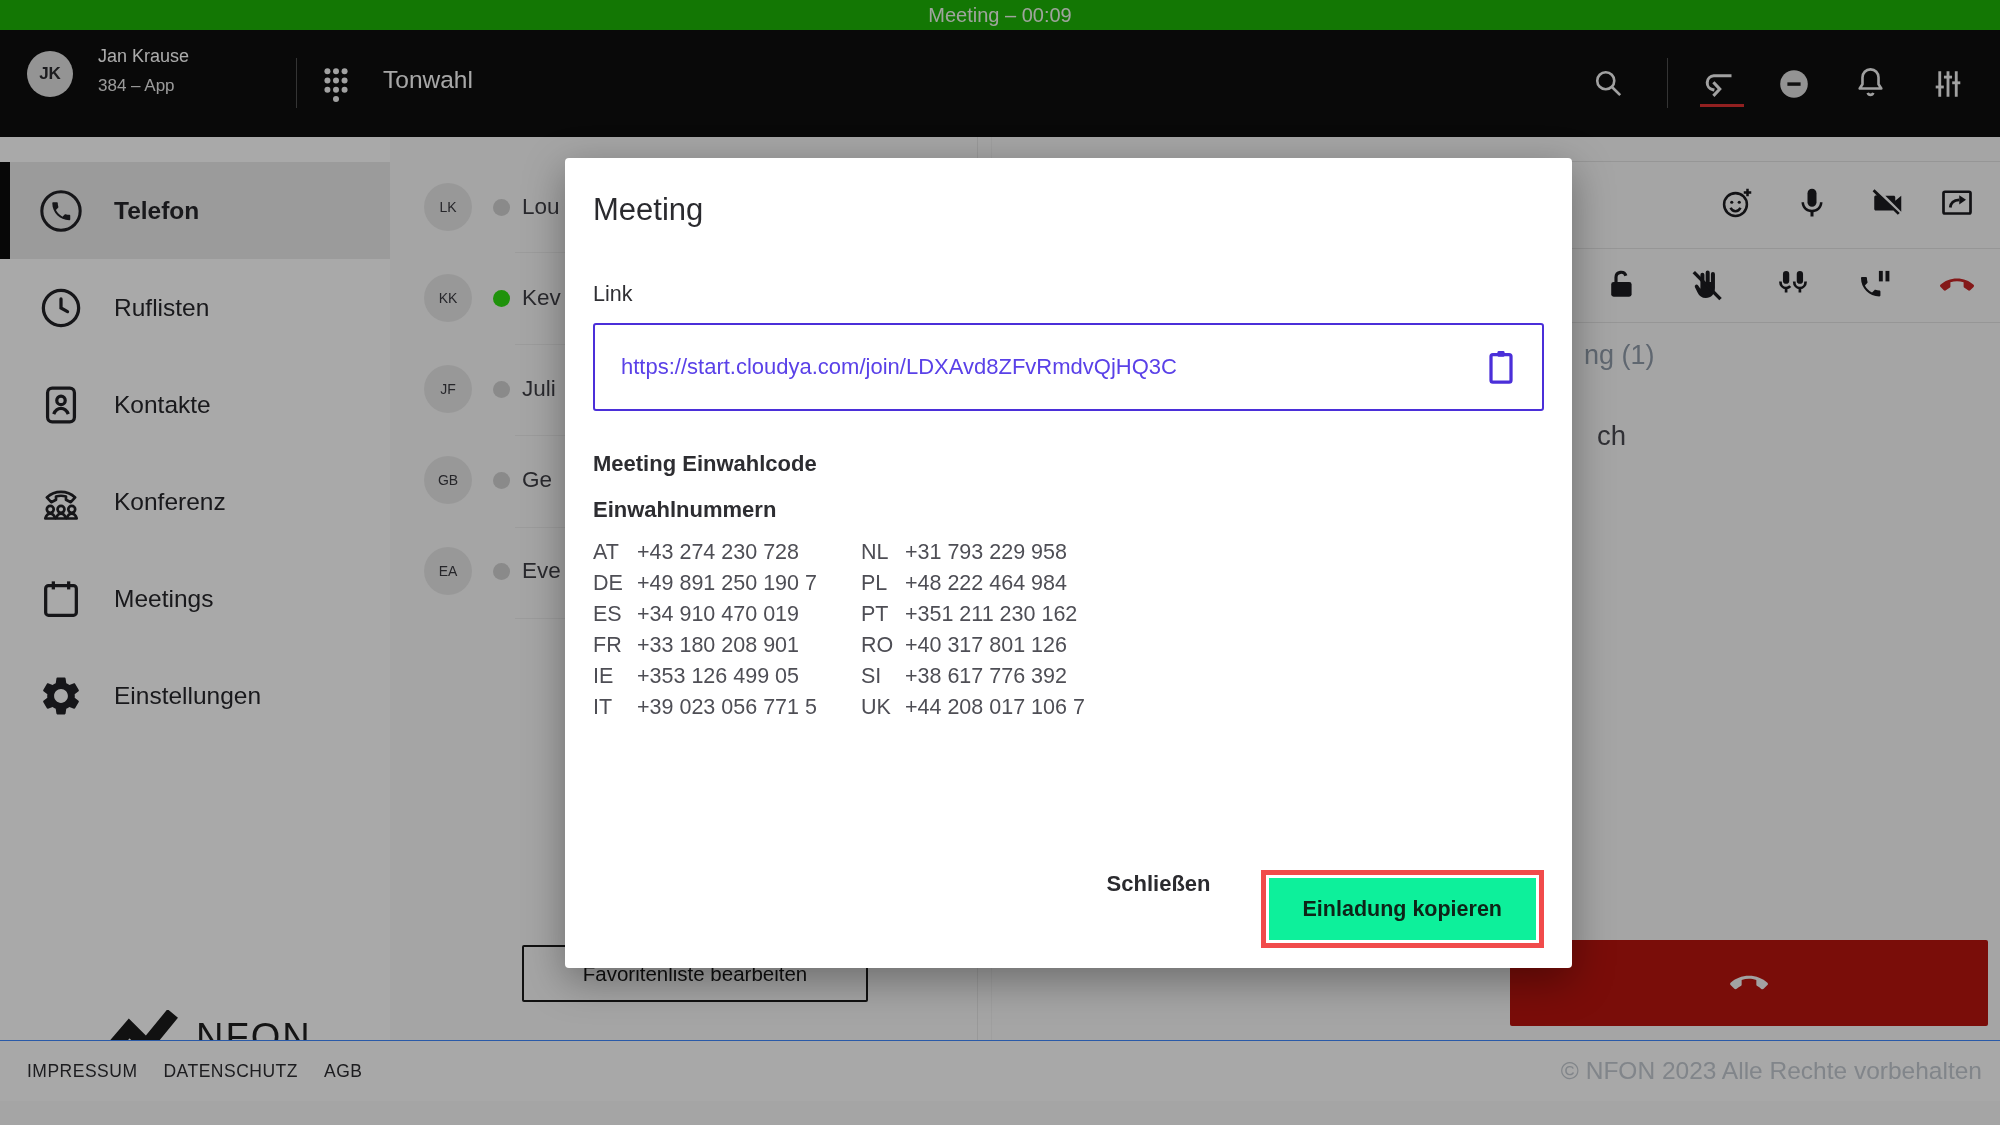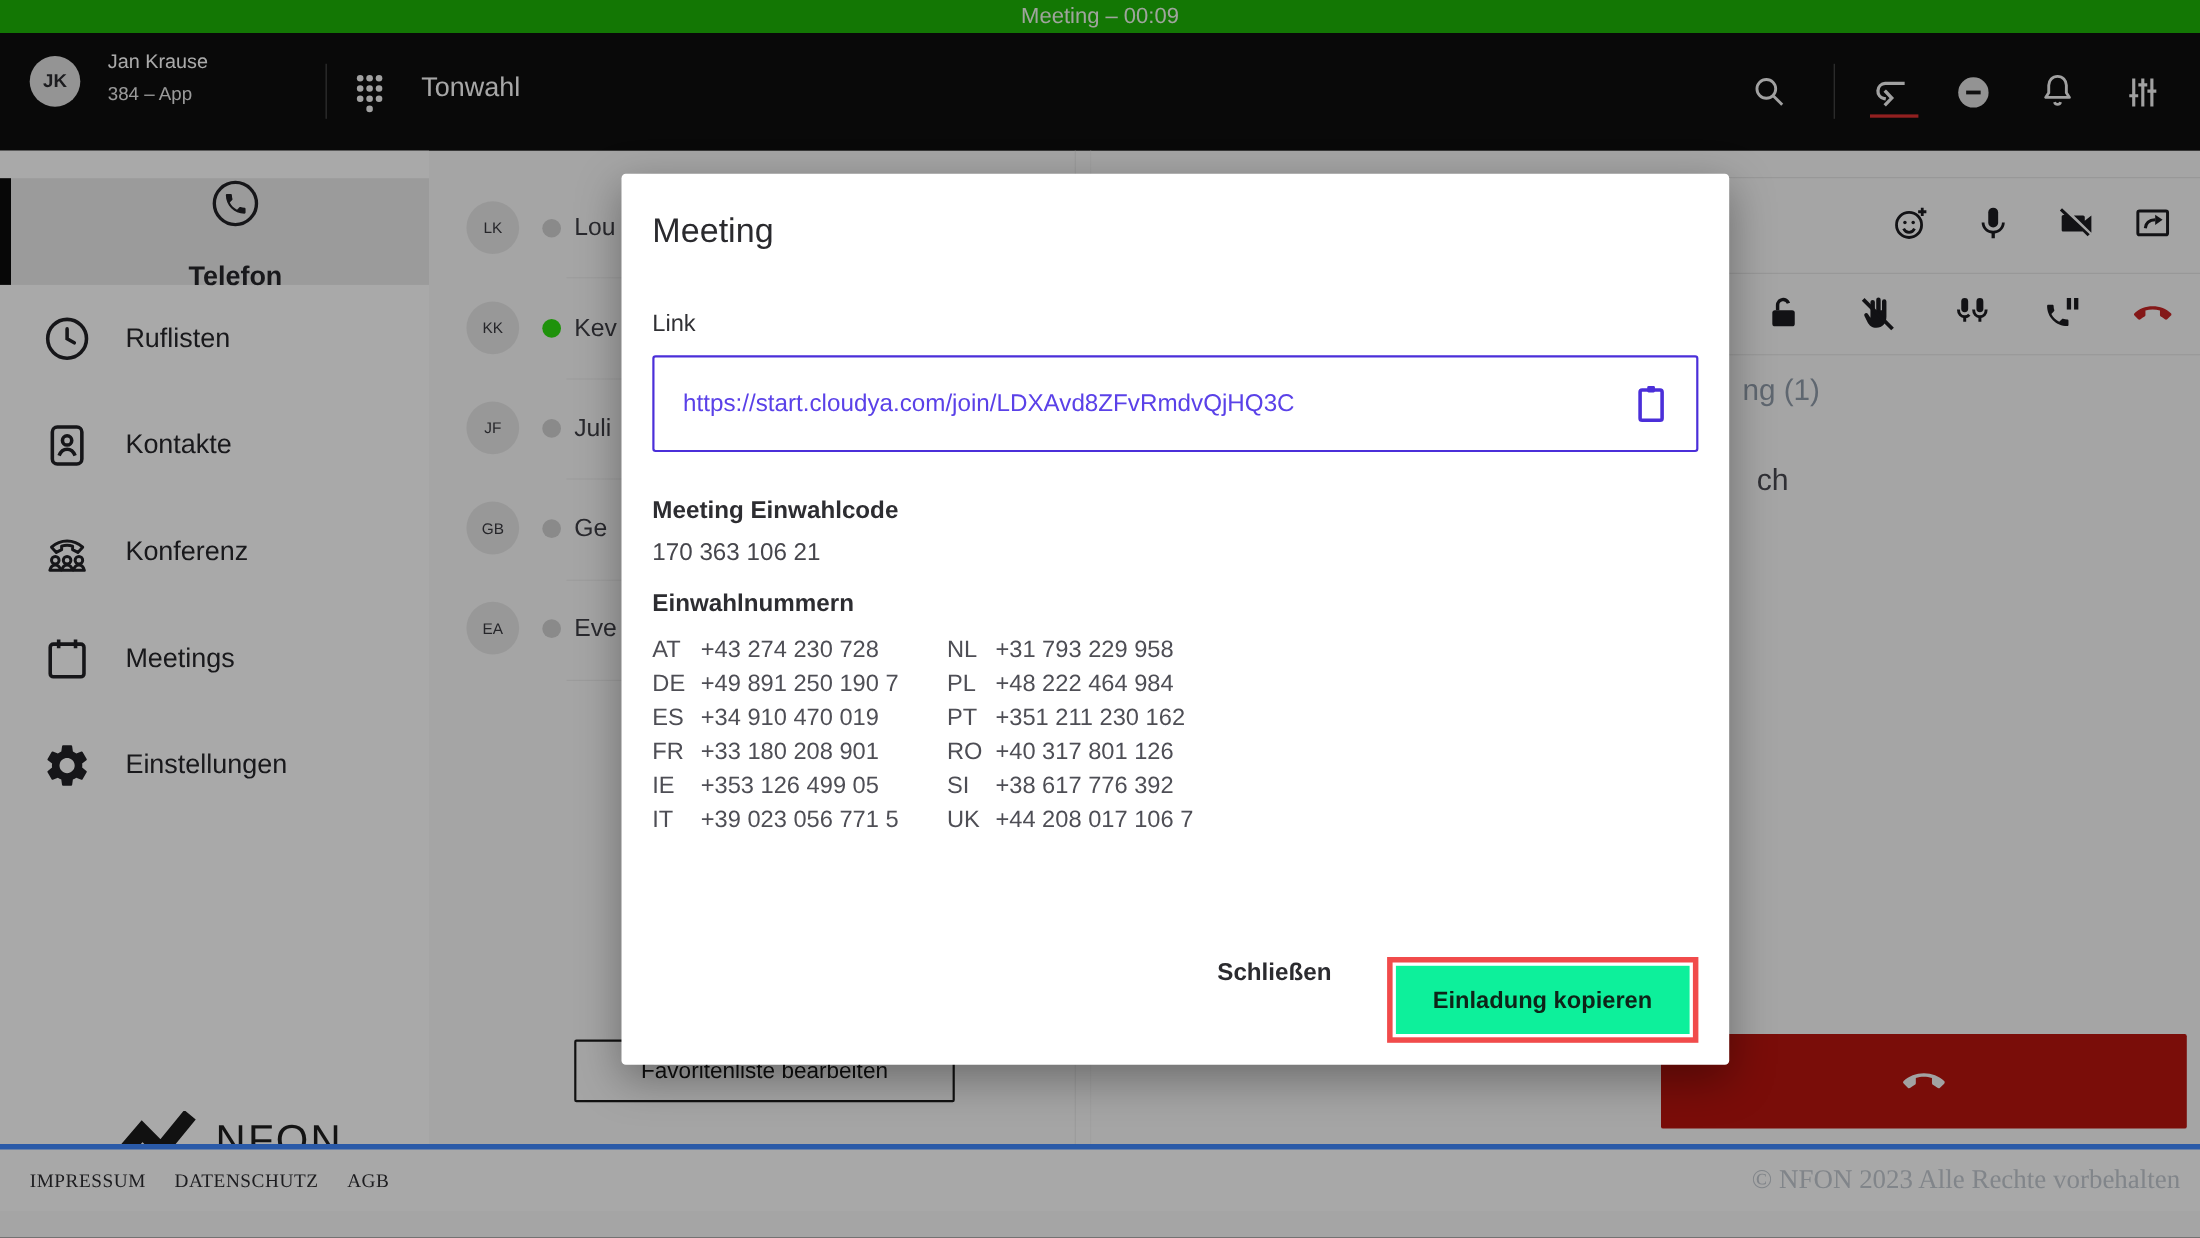--- a/index.html
+++ b/index.html
@@ -22,21 +22,21 @@
   .hicon svg{width:100%;height:100%;}
   .hdr-page{position:absolute;left:383px;top:36px;font-size:24.5px;color:#F5F5F5;}
   .transfer-underline{position:absolute;left:1700px;top:74px;width:44px;height:3px;background:#D62C2C;}
 
   
   .sidebar{position:absolute;left:0;top:137px;width:390px;height:903px;background:#F8F8F8;padding-top:25px;}
   .side-item{position:relative;height:97px;display:flex;align-items:center;padding-left:38px;gap:30px;cursor:pointer;}
   .side-item .sicon{width:46px;height:46px;color:#1D1D21;flex:none;}
   .side-item .sicon svg{width:100%;height:100%;}
   .side-item .slabel{font-size:24.5px;color:#222226;}
-  .side-item.active{background:#E3E3E3;flex-direction:column;}
+  .side-item.active{background:#E3E3E3;}
   .side-item.active::before{content:"";position:absolute;left:0;top:0;width:10px;height:100%;background:#070707;}
   .side-item.active .slabel{font-weight:700;}
   .nfon-logo{position:absolute;left:96px;top:826px;display:flex;align-items:center;gap:14px;margin-top:47px;}
   .nfon-logo svg{width:86px;height:54px;}
   .nfon-text{font-size:38px;letter-spacing:2px;color:#1A1A1A;}
 
   
   .contact-row{position:absolute;left:424px;height:48px;display:flex;align-items:center;}
   .avatar-c{width:48px;height:48px;border-radius:50%;background:#DFDFDF;color:#35353B;font-size:14px;
     display:flex;align-items:center;justify-content:center;flex:none;}
@@ -54,21 +54,21 @@
   .ricon{position:absolute;width:36px;height:36px;color:#17171B;display:flex;align-items:center;justify-content:center;cursor:pointer;}
   .ricon svg{width:100%;height:100%;}
   .ricon.red{color:#C02020;}
   .rp-text1{position:absolute;left:1584px;top:340px;font-size:27px;color:#8A95A3;}
   .rp-text2{position:absolute;left:1597px;top:420px;font-size:27.5px;color:#44444B;}
   .hangup-big{position:absolute;left:1510px;top:940px;width:478px;height:86px;background:#B21009;border:none;
     display:flex;align-items:center;justify-content:center;cursor:pointer;border-radius:2px;}
   .hangup-big svg{width:62px;height:40px;color:#EDEDED;}
 
   
-  .footer{position:absolute;left:0;top:1040px;width:2000px;height:61px;background:#F6F6F6;border-top:5px solid #3b82f6;font-family:Liberation Serif, serif;}
+  .footer{position:absolute;left:0;top:1040px;width:2000px;height:61px;background:#F6F6F6;border-top:1px solid #3b82f6;}
   .foot-links{position:absolute;left:27px;top:0;height:100%;display:flex;align-items:center;gap:26px;}
   .foot-link{font-size:17.5px;letter-spacing:.5px;color:#28282C;cursor:pointer;}
   .copyright{position:absolute;right:18px;top:0;height:100%;display:flex;align-items:center;font-size:24.5px;color:#BCC2C9;}
 
   
   .dim{position:absolute;left:0;top:0;width:2000px;height:1125px;background:rgba(8,8,8,.33);z-index:50;}
 
   
   .modal{position:absolute;left:565px;top:158px;width:1007px;height:810px;background:#FFF;border-radius:4px;
     box-shadow:0 12px 40px rgba(0,0,0,.35);z-index:100;padding:34px 28px 26px 28px;}
@@ -389,21 +389,20 @@
       <span class="m-url">https://start.cloudya.com/join/LDXAvd8ZFvRmdvQjHQ3C</span>
       <span class="clip">
         <svg viewBox="0 0 24 30" fill="none" stroke="currentColor" stroke-width="2.6">
           <rect x="4" y="5" width="16" height="22" rx="1.5"></rect>
           <rect x="9.2" y="2.2" width="5.6" height="4.6" rx="1" fill="currentColor" stroke="none"></rect>
         </svg>
       </span>
     </div>
 
     <div class="m-sub">Meeting Einwahlcode</div>
-    <div class="m-code">170 363 106 21</div>
 
     <div class="m-numlabel">Einwahlnummern</div>
     <div class="m-cols">
       <div class="m-col">
         <div class="num-row">
             <span class="num-cc">AT</span>
             <span>+43 274 230 728</span>
           </div>
         <div class="num-row">
             <span class="num-cc">DE</span>

